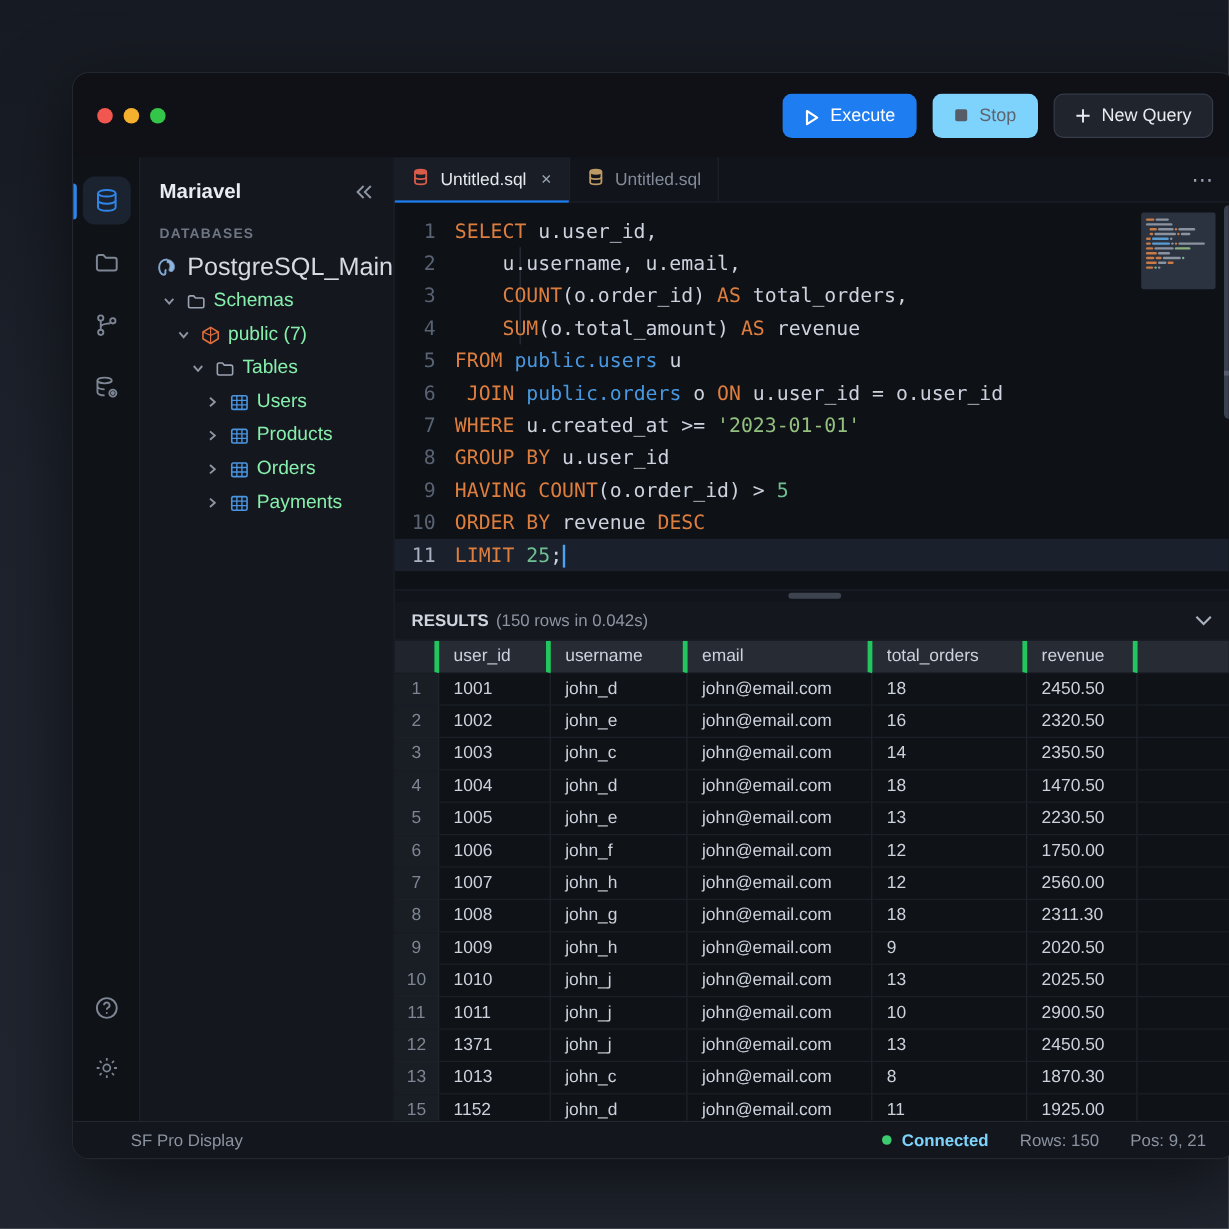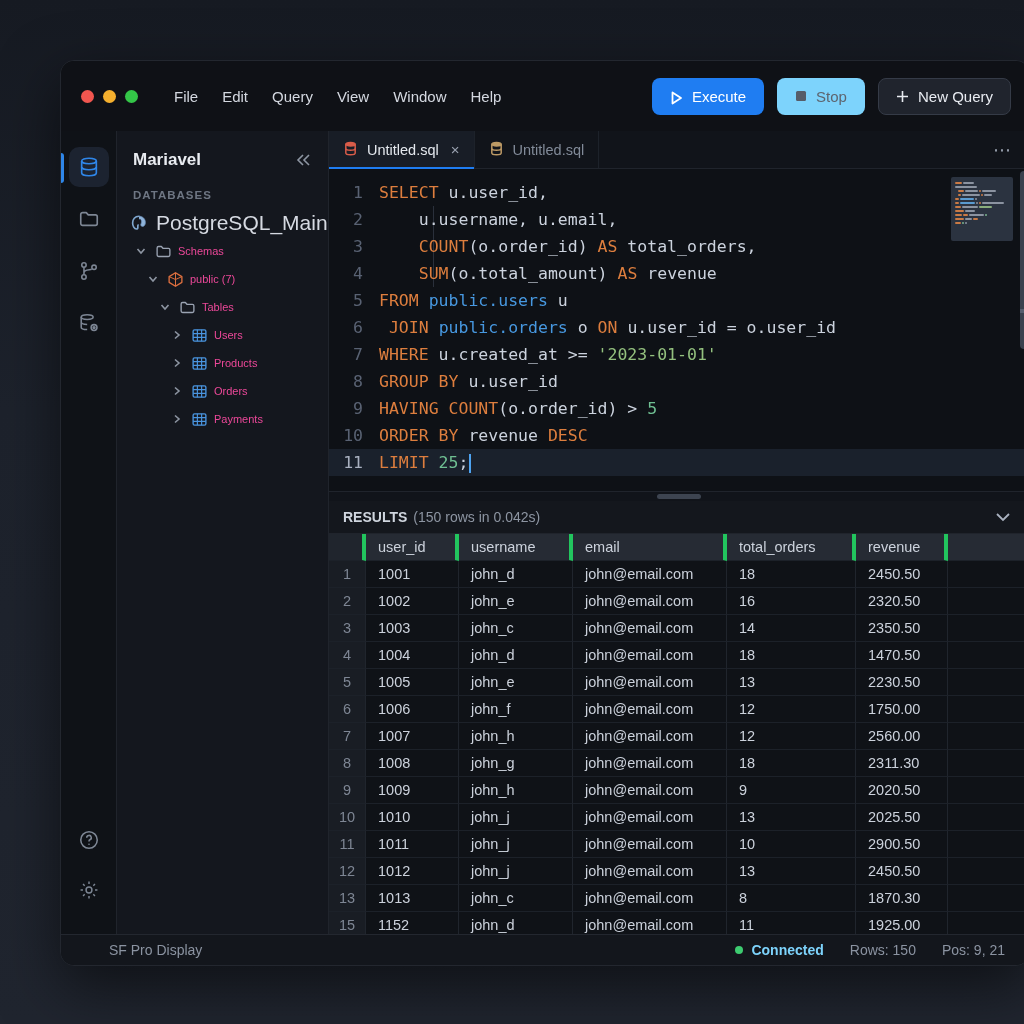--- a/index.html
+++ b/index.html
@@ -36,21 +36,21 @@
   .rail-spacer { flex:1; }
   .rail-bottom { display:flex; flex-direction:column; align-items:center; padding-bottom:14px; }
   .rail-bottom .rail-item { margin-bottom:10px; }
   
   .sidebar { flex:0 0 212px; background:#14171e; border-right:1px solid #20242c; padding:14px 0 0 0; overflow:hidden; }
   .sb-header { display:flex; align-items:center; padding:0 14px 0 16px; height:30px; }
   .sb-title { font-size:17px; font-weight:bold; color:#e9ecf1; flex:1; }
   .collapse { color:#8d95a2; display:flex; }
   .sb-section { font-size:11.5px; font-weight:bold; letter-spacing:1px; color:#6e7683; padding:14px 16px 8px 16px; }
   .conn-row { display:flex; align-items:center; gap:8px; height:28px; padding-left:13px; font-size:21px; color:#d6dae2; }
-  .tree { font-size:11px; color:#ec4899; }
+  .tree { font-size:16px; color:#86efac; }
   .tree-row { display:flex; align-items:center; height:28px; gap:6px; }
   .tree-chevron { width:14px; display:flex; justify-content:center; color:#8d95a2; flex:0 0 14px; }
   .tree-icon { display:flex; flex:0 0 18px; justify-content:center; }
   
   .editor-col { flex:1 1 auto; display:flex; flex-direction:column; min-width:0; }
   .tabbar { height:38px; flex:0 0 38px; background:#11141a; border-bottom:1px solid #20242c; display:flex; align-items:stretch; position:relative; }
   .tab { display:flex; align-items:center; gap:9px; padding:0 14px; font-size:14.5px; border-right:1px solid #1d222a; position:relative; }
   .tab.active { background:#181d26; color:#e4e8ee; }
   .tab.active::after { content:""; position:absolute; left:0; right:0; bottom:-1px; height:2px; background:#1f7df2; }
   .tab.inactive { color:#828b99; }
@@ -101,28 +101,20 @@
 <body>
 
 <div class="window">
 
   <div class="titlebar">
     <div class="lights">
       <div class="light" style="background:#f1564f"></div>
       <div class="light" style="background:#f5b02e"></div>
       <div class="light" style="background:#34c648"></div>
     </div>
-    <div class="menu">
-        <div class="menu-item">File</div>
-        <div class="menu-item">Edit</div>
-        <div class="menu-item">Query</div>
-        <div class="menu-item">View</div>
-        <div class="menu-item">Window</div>
-        <div class="menu-item">Help</div>
-      </div>
     <div class="tb-actions">
       <button class="btn btn-execute">
         <span>
           <svg width="13" height="14" viewBox="0 0 13 14">
               <path d="M2.5 1.5 L11 7 L2.5 12.5 Z" fill="none" stroke="#fff" stroke-width="1.8" stroke-linejoin="round"></path>
             </svg>
         </span>
         <span>Execute</span>
       </button>
       <button class="btn btn-stop">
@@ -533,21 +525,21 @@
             <div class="cell num">11</div>
             <div class="cell">1011</div>
             <div class="cell">john_j</div>
             <div class="cell">john@email.com</div>
             <div class="cell">10</div>
             <div class="cell">2900.50</div>
             <div class="cell last"></div>
           </div>
           <div class="grid-row">
             <div class="cell num">12</div>
-            <div class="cell">1012</div>
+            <div class="cell">1371</div>
             <div class="cell">john_j</div>
             <div class="cell">john@email.com</div>
             <div class="cell">13</div>
             <div class="cell">2450.50</div>
             <div class="cell last"></div>
           </div>
           <div class="grid-row">
             <div class="cell num">13</div>
             <div class="cell">1013</div>
             <div class="cell">john_c</div>

